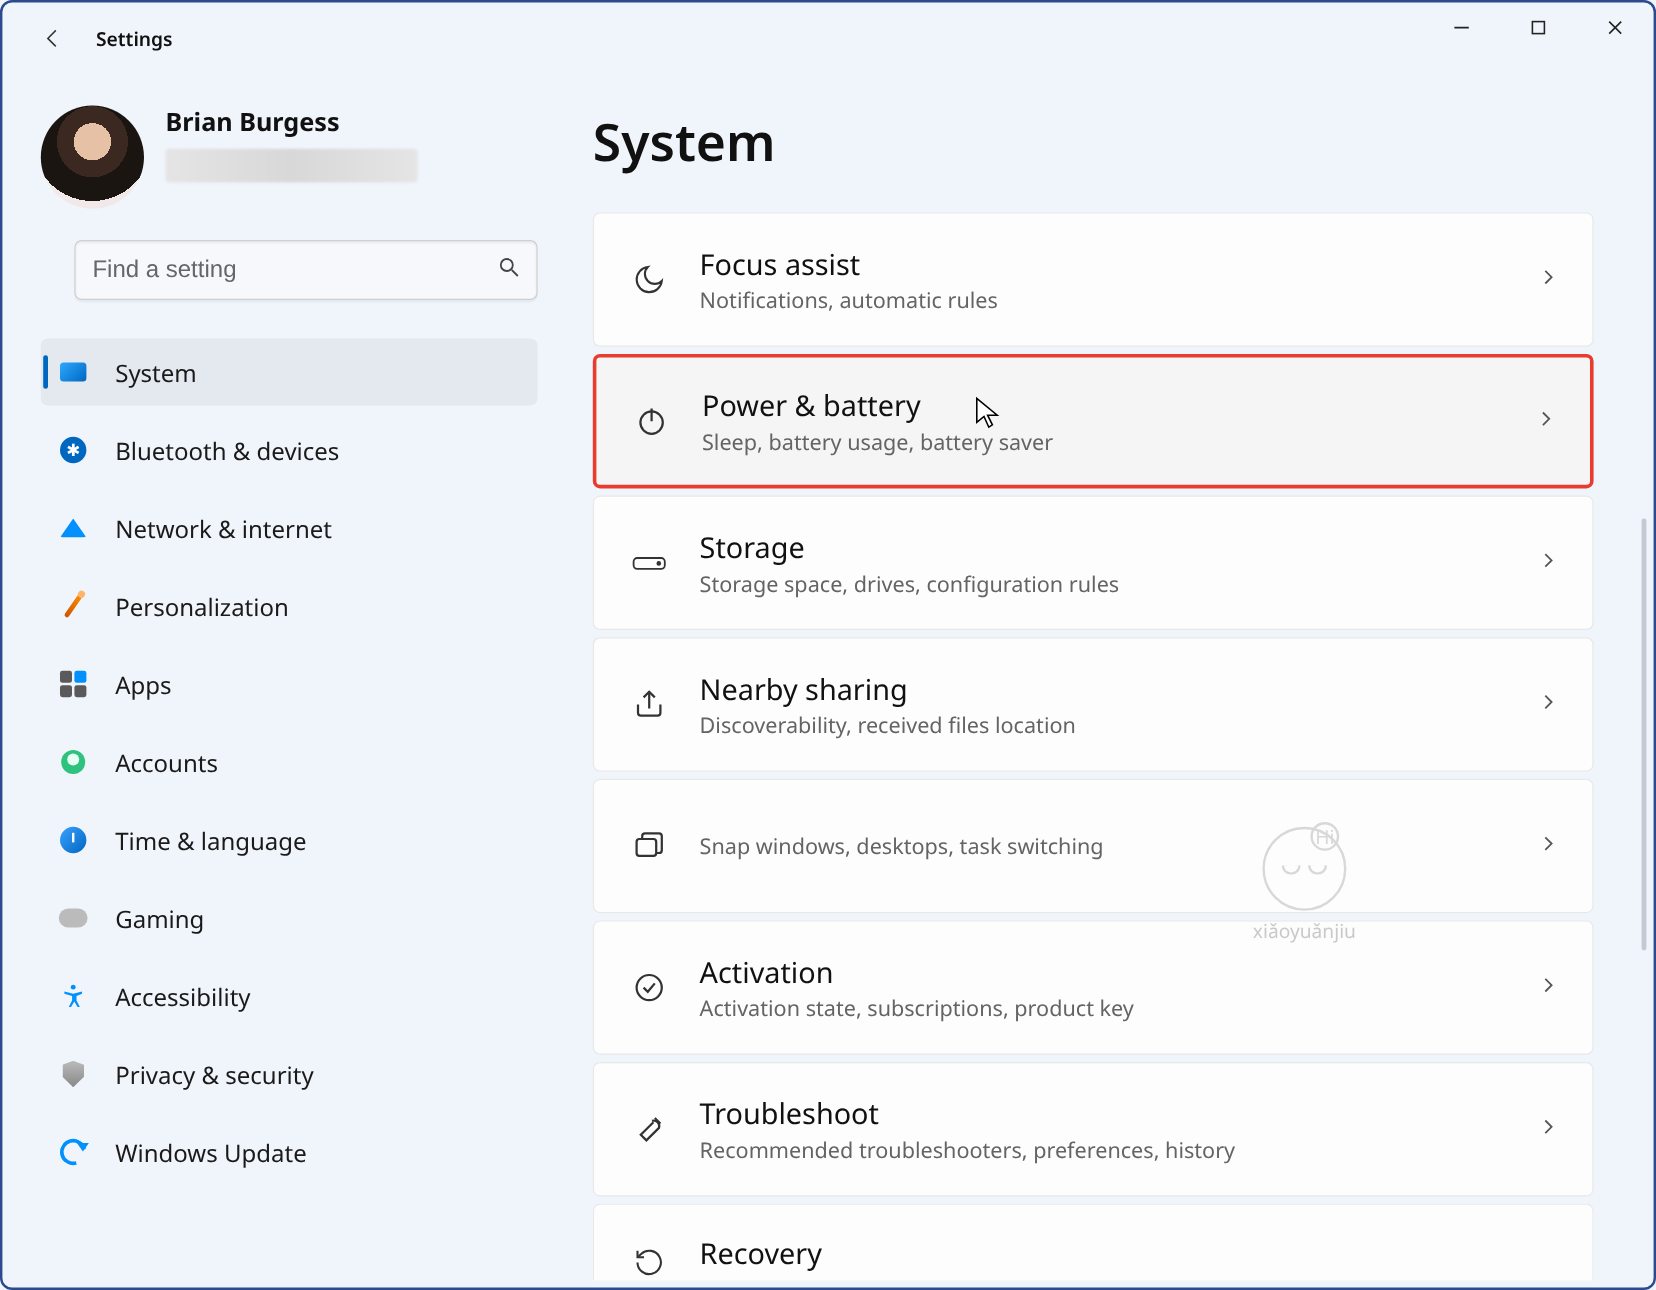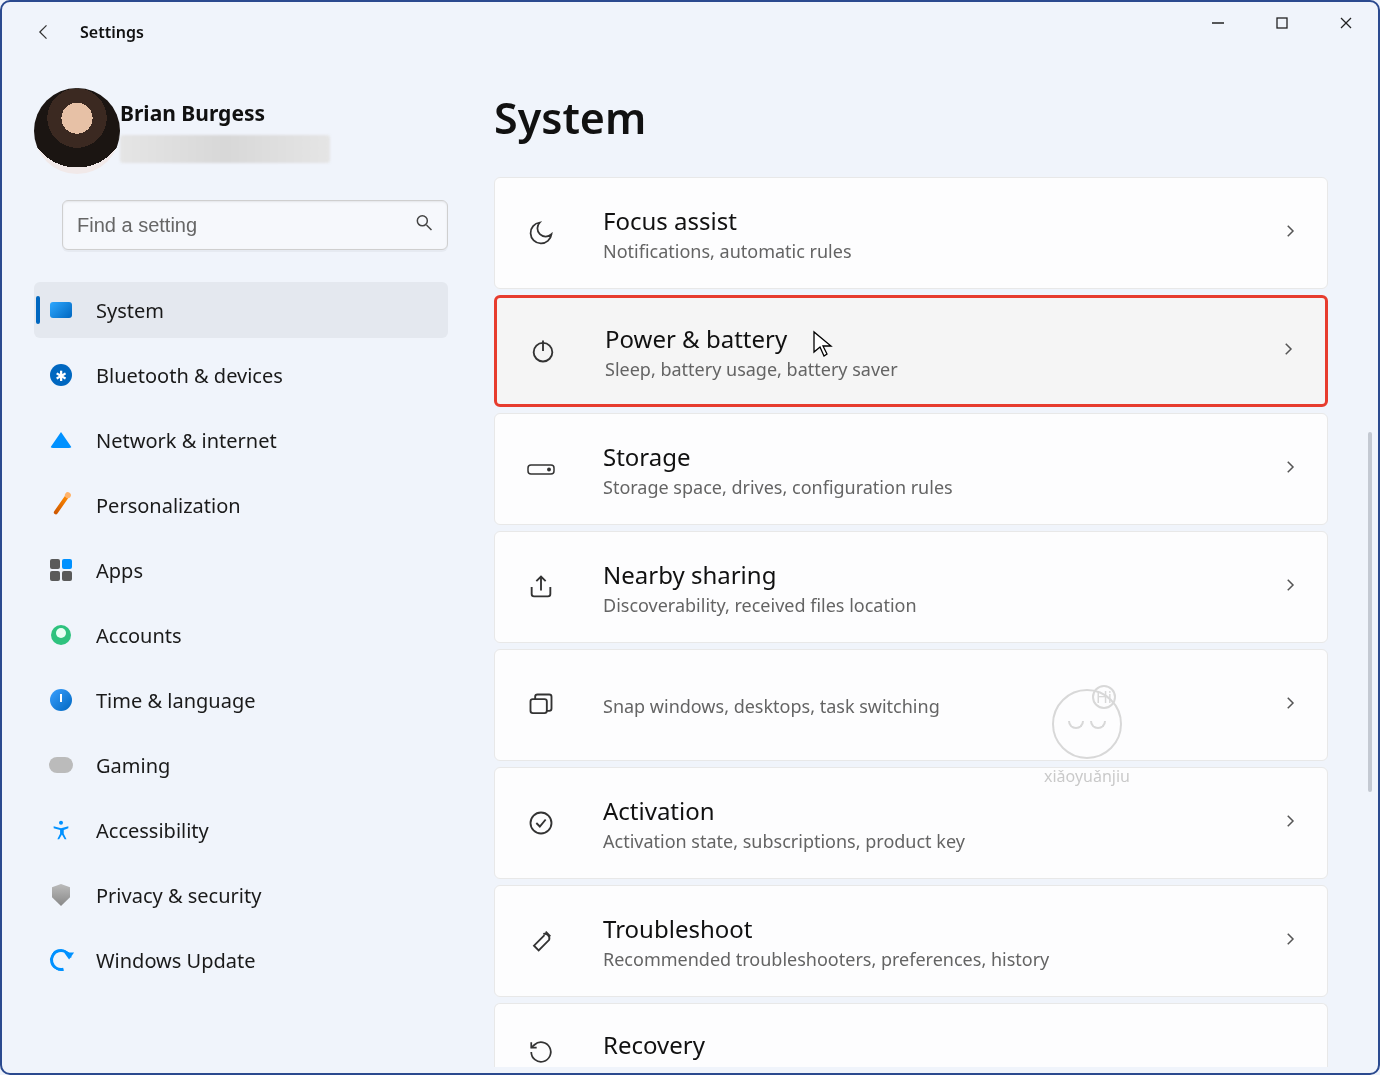--- a/index.html
+++ b/index.html
@@ -53,21 +53,21 @@
   }
   .main {
     flex: 1;
     padding: 20px 50px 0 12px;
     overflow: hidden;
   }
 
   
   .user-block {
     display: flex;
-    align-items: center;
+    gap: 18px;
     margin-bottom: 26px;
   }
   .avatar {
     width: 86px; height: 86px;
     border-radius: 50%;
     background: radial-gradient(circle at 50% 35%, #e7c1a6 0 22%, #3b2921 22% 42%, #1b1512 42% 70%, #f1e9e9 70% 100%);
     flex-shrink: 0;
   }
   .user-name {
     font-size: 21px;
@@ -184,21 +184,21 @@
     border: 3px solid #e73c2e;
     background: #f5f5f5;
   }
   .card-ico {
     width: 44px;
     display: flex;
     justify-content: center;
     color: #333;
     margin-right: 20px;
   }
-  .card-text { flex: 1; margin-left: 20px; }
+  .card-text { flex: 1; }
   .card-title {
     font-size: 24px;
     font-weight: 400;
     color: #111;
   }
   .card-sub {
     font-size: 18px;
     color: #646464;
     margin-top: 2px;
   }

